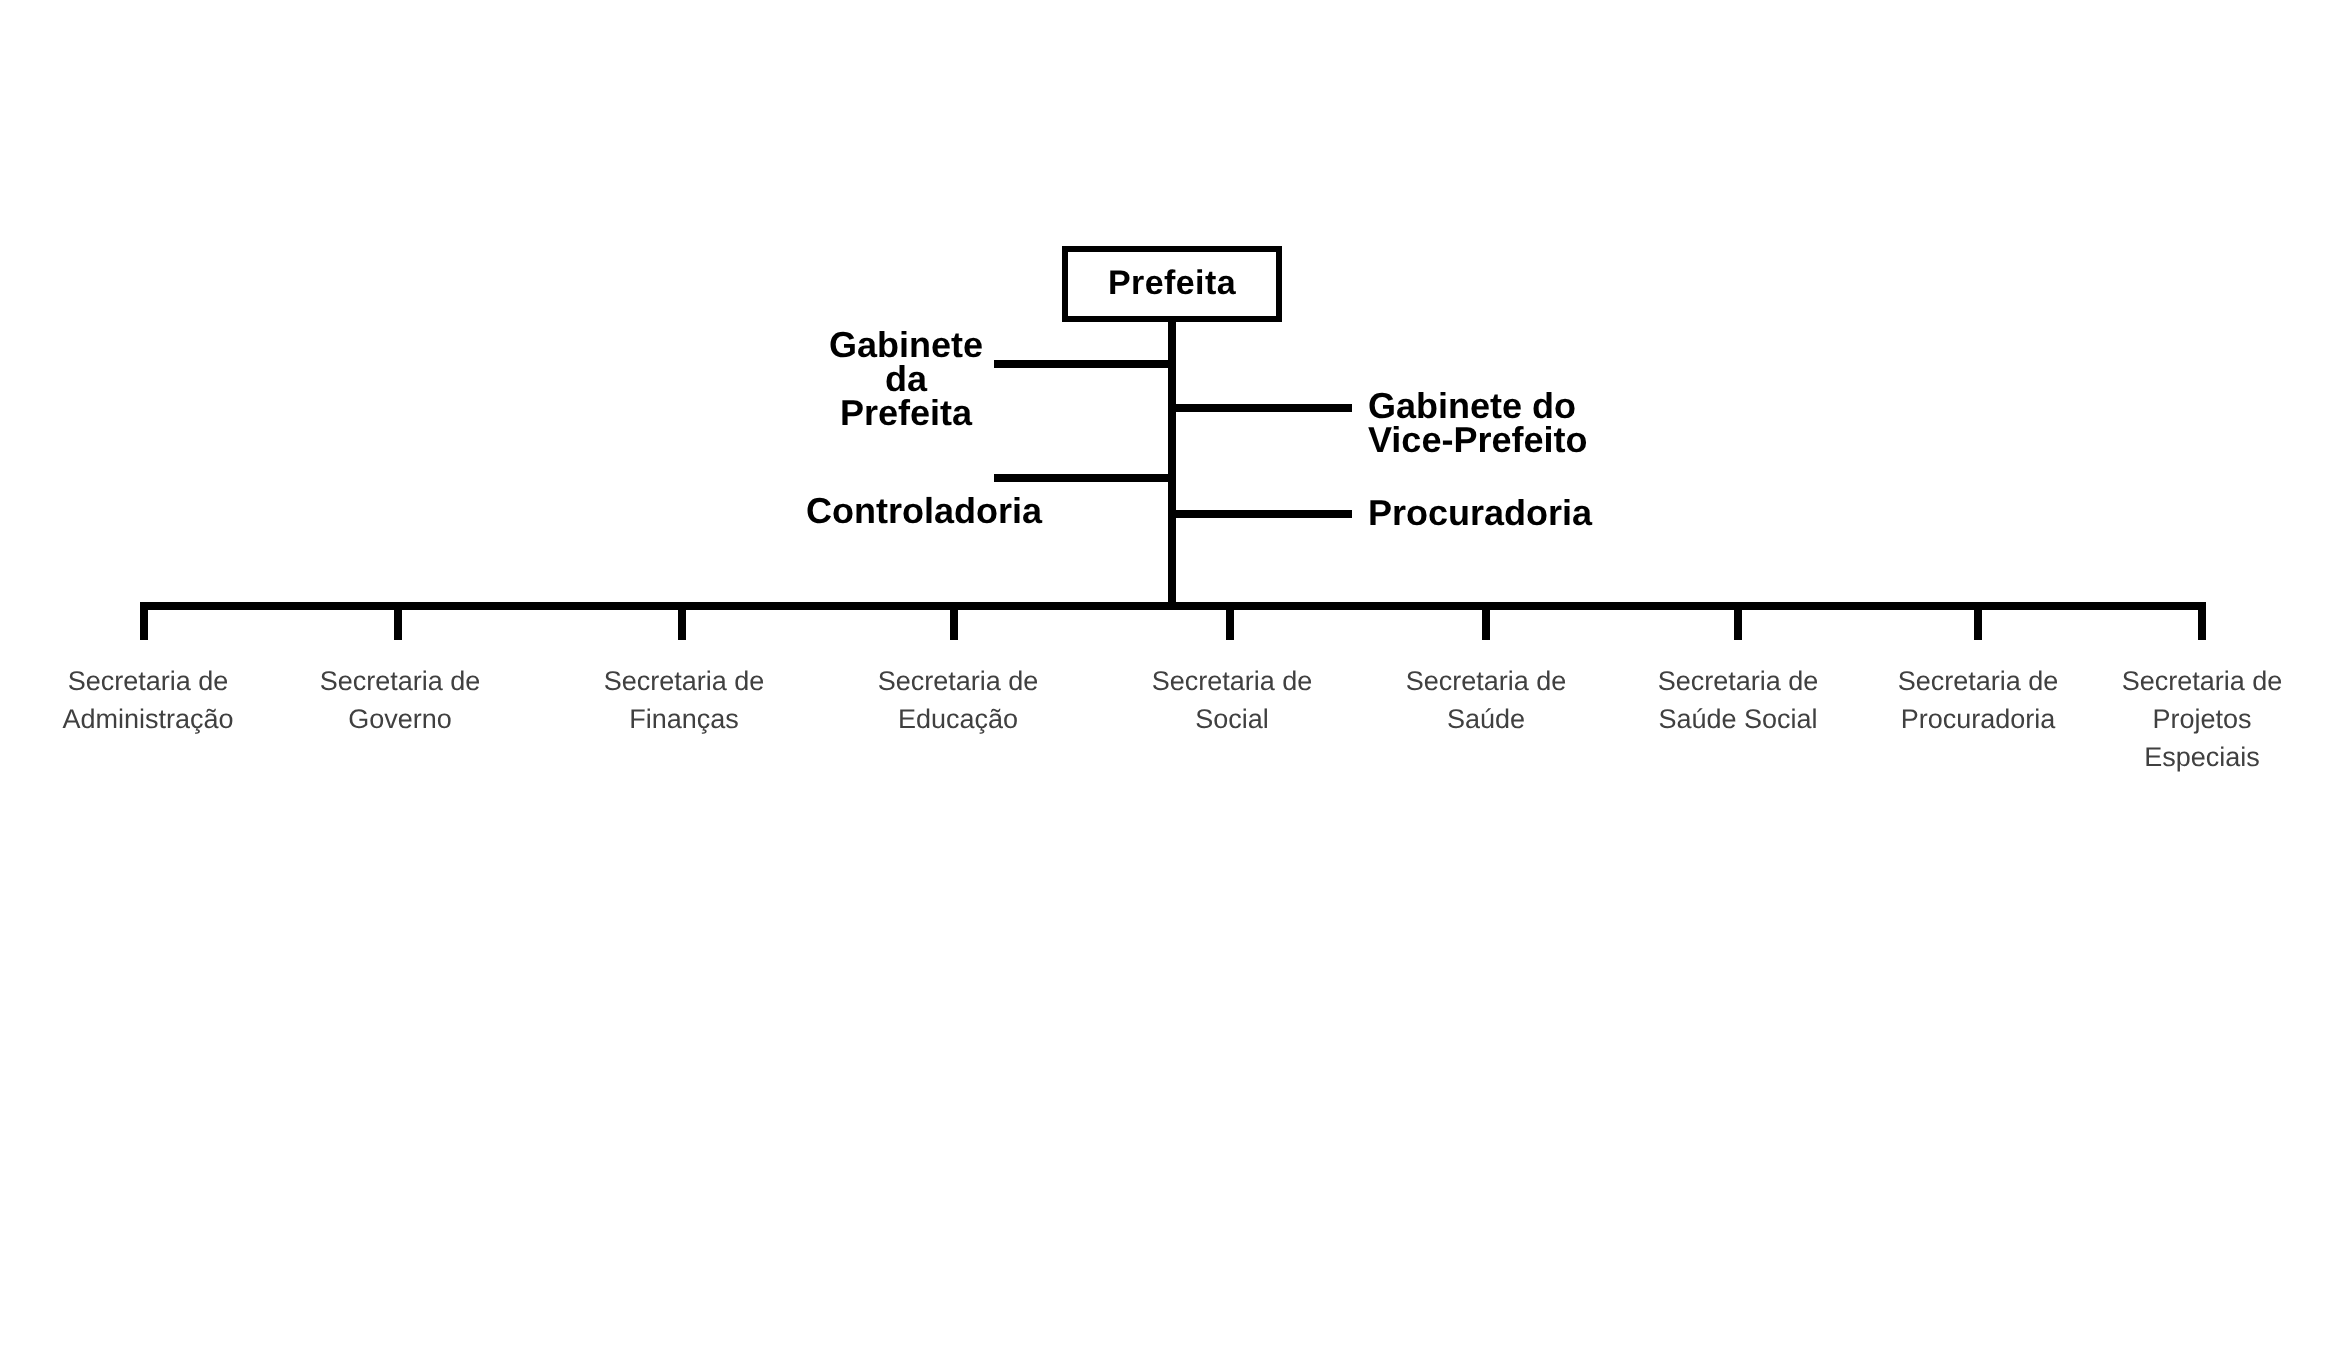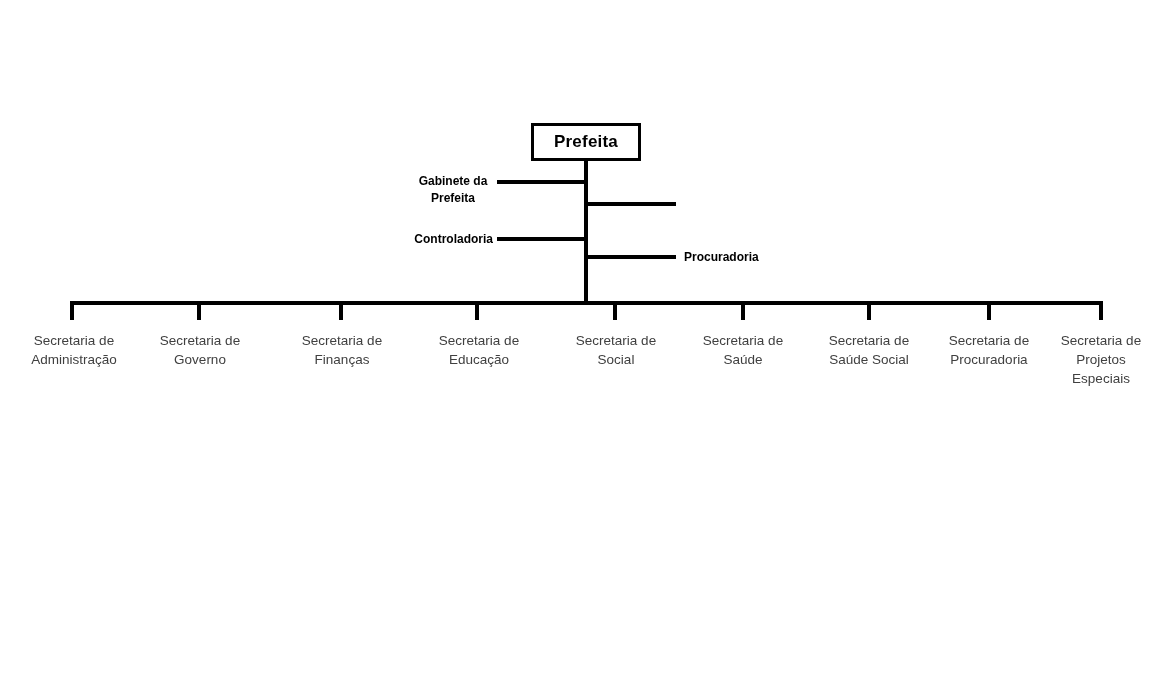--- a/index.html
+++ b/index.html
@@ -46,21 +46,21 @@
     font-size: 17px;
     font-weight: bold;
     letter-spacing: 0.2px;
     color: #000000;
     white-space: nowrap;
   }
 
   
   .staff-label {
     position: absolute;
-    font-size: 12px;
+    font-size: 18px;
     font-weight: bold;
     line-height: 17px;
     color: #000000;
   }
   .staff-label.left {
     text-align: center;
     transform: translateY(-50%);
   }
   .staff-label.right {
     text-align: left;
@@ -95,22 +95,26 @@
 
   <div class="line-h" style="left:497px; top:237px; width:91px;"></div>
 
   <div class="line-h" style="left:584px; top:255px; width:92px;"></div>
 
   <div class="staff-label left" style="left:413px; top:190px; width:80px;">
     <div>Gabinete da</div>
     <div>Prefeita</div>
   </div>
 
+  <div class="staff-label right" style="left:684px; top:212px; width:130px;">
+    <div>Gabinete do</div>
+    <div>Vice-Prefeito</div>
+  </div>
 
-  <div class="staff-label left" style="left:403px; top:239px; width:90px;text-align:right;">
+  <div class="staff-label left" style="left:403px; top:256px; width:90px;text-align:right;">
     <div>Controladoria</div>
   </div>
 
   <div class="staff-label right" style="left:684px; top:257px; width:110px;">
     <div>Procuradoria</div>
   </div>
 
   <div class="line-h" style="left:70px; top:301px; width:1033px;"></div>
 
   <div class="line-v" style="left:70px;   top:301px; height:19px;"></div>

